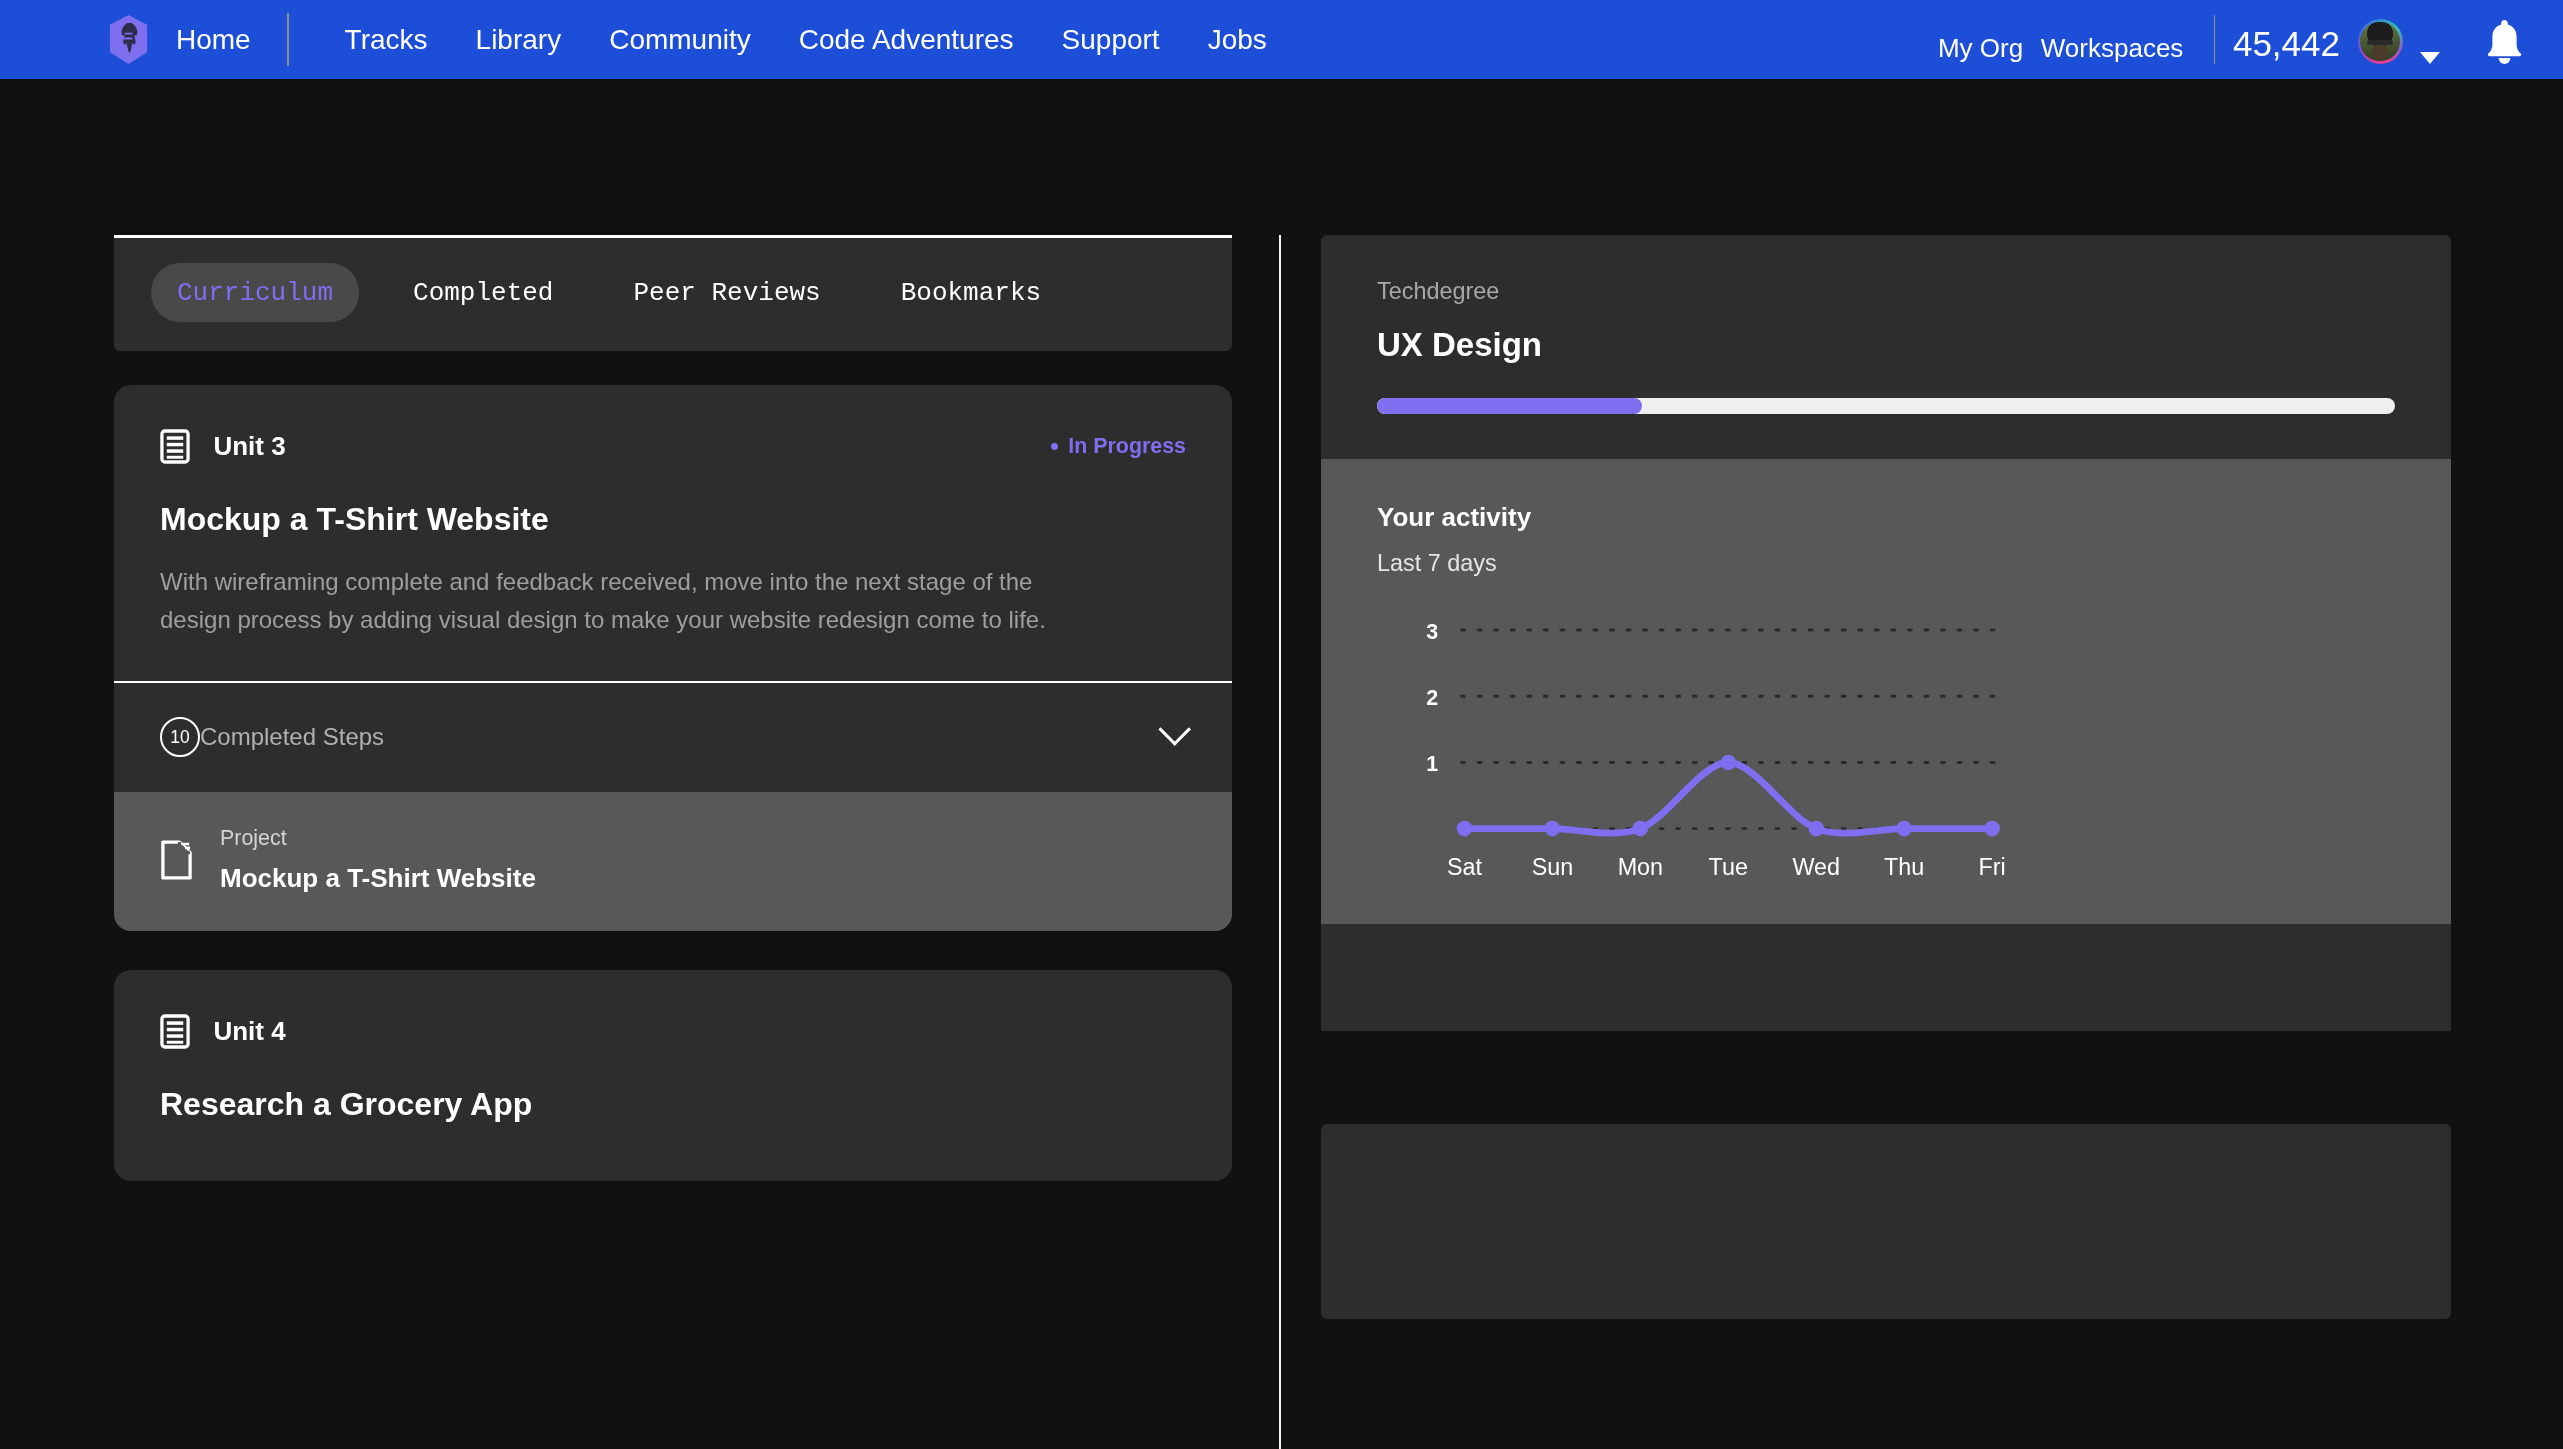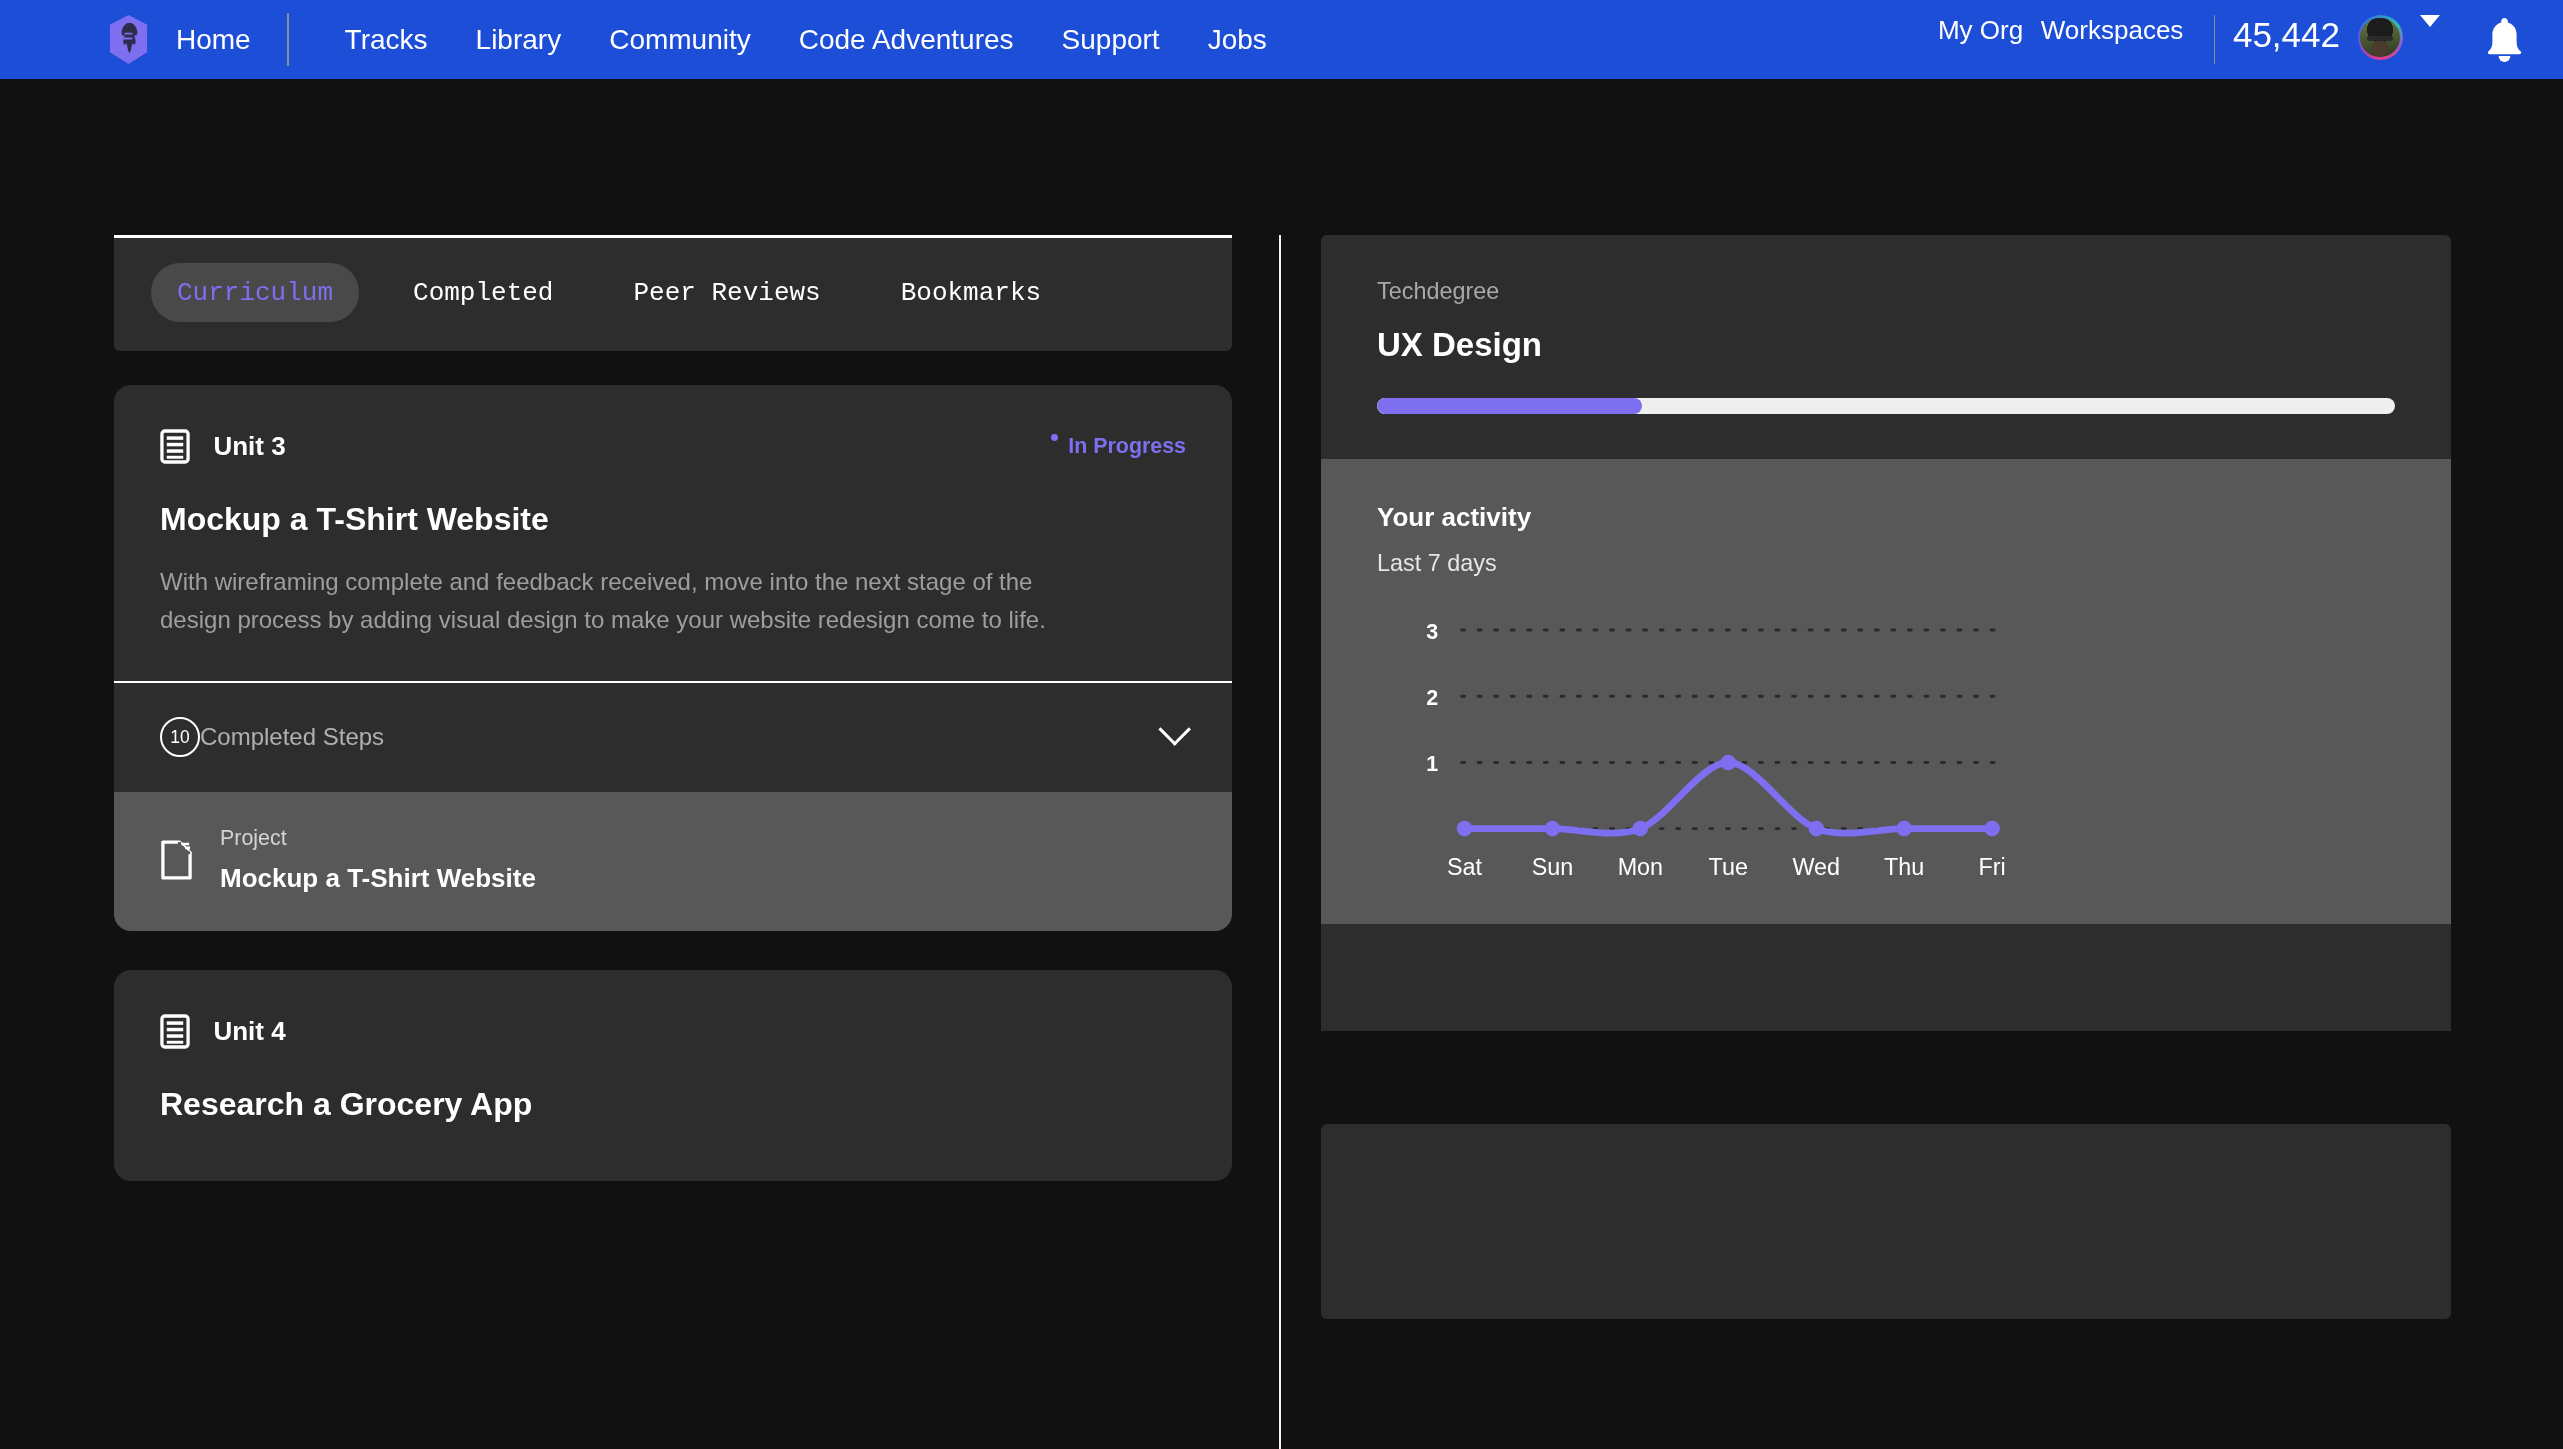--- a/index.html
+++ b/index.html
@@ -36,21 +36,21 @@
   .nav-link {
     color: #ffffff;
     font-size: 28px;
     white-space: nowrap;
     padding: 0 24px;
     cursor: pointer;
   }
   .nav-right {
     margin-left: auto;
     display: flex;
-    align-items: flex-start;
+    align-items: flex-end;
   }
   .nav-right-link {
     color: #ffffff;
     font-size: 26px;
     white-space: nowrap;
     padding: 0 8.8px;
     cursor: pointer;
   }
   .nav-sep2 {
     width: 1.9px; height: 49px;
@@ -144,21 +144,21 @@
     color: #ffffff;
     font-size: 26px;
     font-weight: bold;
     margin-left: 23.4px;
   }
   .status {
     margin-left: auto;
     color: #7d6ff0;
     font-size: 21.4px;
     font-weight: bold;
-    display: flex; align-items: flex-start;
+    display: flex; align-items: center;
     white-space: nowrap;
   }
   .status-dot {
     width: 6.8px; height: 6.8px; border-radius: 50%;
     background: #7d6ff0; margin-right: 10.7px;
   }
   .unit-title {
     color: #ffffff;
     font-size: 32px;
     font-weight: bold;

